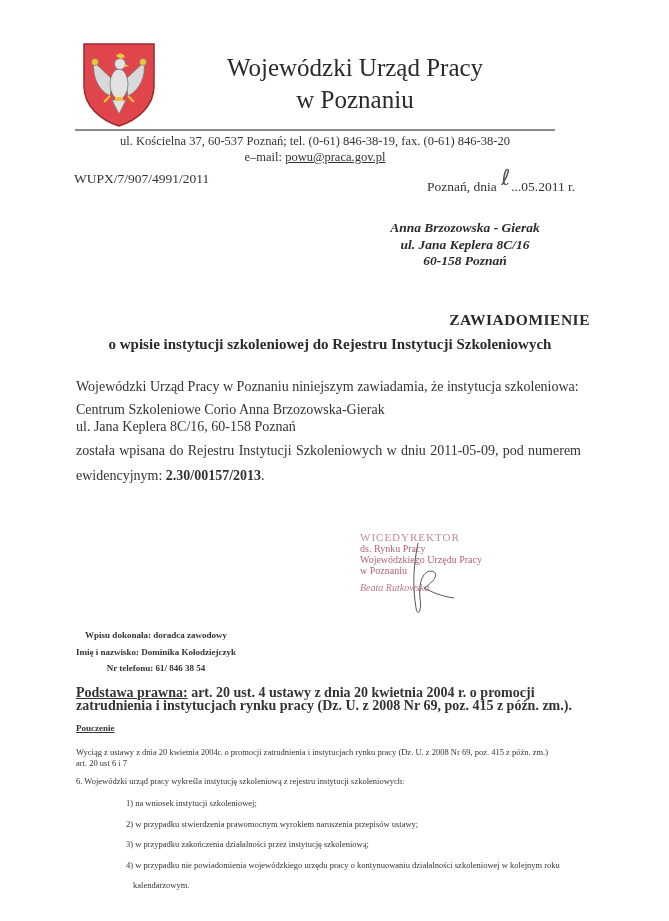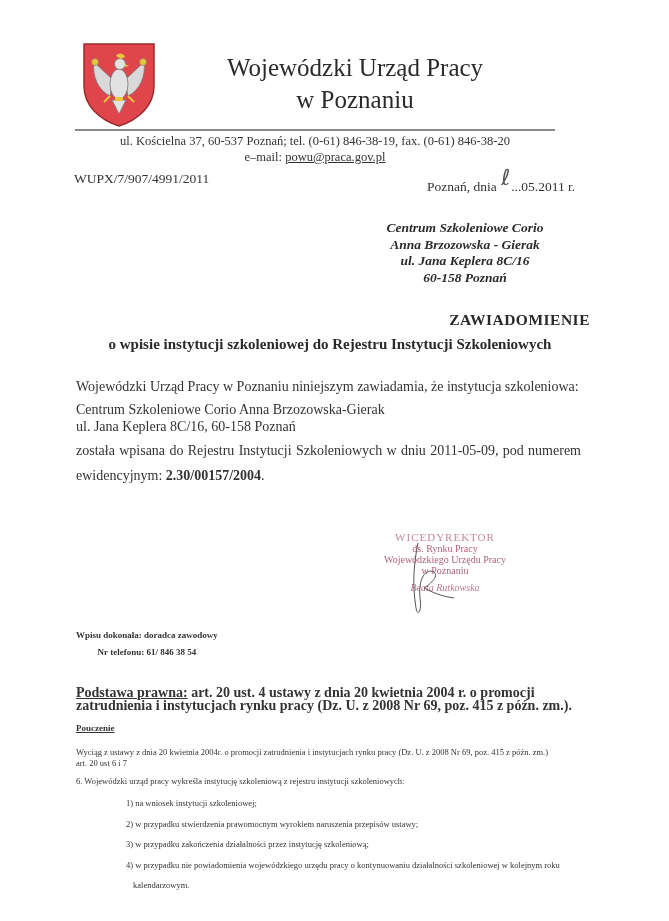--- a/index.html
+++ b/index.html
@@ -11,21 +11,21 @@
   .address { left: 75px; top: 133px; width: 480px; text-align: center; font-size: 12.5px; line-height: 16px; color: #333; }
   .address .email-link { text-decoration: underline; margin-top: 8px; }
   .refno { left: 74px; top: 171px; font-size: 13.5px; color: #333; }
   .dateline { left: 427px; top: 171px; font-size: 13.5px; color: #333; white-space: nowrap; }
   .dateline .hand { font-family: "DejaVu Sans", sans-serif; font-style: italic; font-size: 22px; color: #555; position: relative; top: -6px; margin: 0 1px; }
   .recipient { left: 360px; top: 220px; width: 210px; text-align: center; font-size: 13.5px; line-height: 16.5px; font-weight: bold; font-style: italic; color: #2b2b2b; }
   .doc-title { left: 70px; top: 311px; width: 520px; text-align: right; font-size: 15.5px; font-weight: bold; letter-spacing: 0.5px; color: #2a2a2a; }
   .doc-subtitle { left: 70px; top: 336px; width: 520px; text-align: center; font-size: 15px; font-weight: bold; color: #2a2a2a; }
   .body-text { left: 76px; width: 505px; font-size: 14px; line-height: 17px; color: #333; }
   .justify { text-align: justify; text-align-last: justify; }
-  .stamp { left: 360px; top: 532px; width: 170px; text-align: center; font-size: 10px; line-height: 11px; color: #b0607a; }
+  .stamp { left: 360px; top: 532px; width: 170px; text-align: left; font-size: 10px; line-height: 11px; color: #b0607a; }
   .stamp .stamp-head { font-size: 11px; letter-spacing: 1px; opacity: 0.75; }
   .stamp .stamp-sign { font-style: italic; margin-top: 6px; opacity: 0.85; }
   .signature { left: 388px; top: 538px; width: 80px; height: 90px; }
   .contact { left: 76px; top: 627px; font-size: 9px; line-height: 16.5px; font-weight: bold; color: #333; text-align: center; }
   .legal { left: 76px; top: 686px; width: 510px; font-size: 14px; line-height: 13px; font-weight: bold; color: #333; }
   .legal .u { text-decoration: underline; }
   .pouczenie { left: 76px; top: 723px; font-size: 9px; font-weight: bold; text-decoration: underline; color: #333; }
   .extract { left: 76px; top: 747px; width: 515px; font-size: 8.5px; line-height: 10.5px; color: #333; }
   .point6 { left: 76px; top: 776px; width: 515px; font-size: 8.5px; line-height: 10.5px; color: #333; }
   .sublist { left: 116px; top: 788px; width: 470px; font-size: 8.5px; line-height: 10.5px; color: #333; margin: 0; padding: 0; list-style: none; }
@@ -71,52 +71,52 @@
   </div>
 </div>
 
 <div class="abs refno">WUPX/7/907/4991/2011</div>
 
 <div class="abs dateline">
   <span>Poznań, dnia </span><span class="hand">ℓ</span><span>...05.2011 r.</span>
 </div>
 
 <div class="abs recipient">
-  <div>Centrum Szkoleniowe Corio</div>
   <div>Anna Brzozowska - Gierak</div>
   <div>ul. Jana Keplera 8C/16</div>
   <div>60-158 Poznań</div>
 </div>
 
 <div class="abs doc-title">ZAWIADOMIENIE</div>
 <div class="abs doc-subtitle">o wpisie instytucji szkoleniowej do Rejestru Instytucji Szkoleniowych</div>
 
 <div class="abs body-text" style="top:378px;">Wojewódzki Urząd Pracy w Poznaniu niniejszym zawiadamia, że instytucja szkoleniowa:</div>
 <div class="abs body-text" style="top:401px;">Centrum Szkoleniowe Corio Anna Brzozowska-Gierak</div>
 <div class="abs body-text" style="top:418px;">ul. Jana Keplera 8C/16, 60-158 Poznań</div>
 <div class="abs body-text justify" style="top:442px;">została wpisana do Rejestru Instytucji Szkoleniowych w dniu 2011-05-09, pod numerem</div>
 <div class="abs body-text" style="top:467px;">
-  <span>ewidencyjnym: </span><b>2.30/00157/2004</b><span>.</span>
+  <span>ewidencyjnym: </span><b>2.30/00157/2013</b><span>.</span>
 </div>
 
 <div class="abs stamp">
   <div class="stamp-head">WICEDYREKTOR</div>
   <div>ds. Rynku Pracy</div>
   <div>Wojewódzkiego Urzędu Pracy</div>
   <div>w Poznaniu</div>
   <div class="stamp-sign">Beata Rutkowska</div>
 </div>
 <div class="abs signature">
   <svg width="80" height="90" viewBox="0 0 80 90">
     <path d="M30 5 C26 25 24 45 28 70 C30 80 34 72 32 60 C30 40 38 30 46 34 C52 38 40 48 36 50 C44 54 52 58 66 60" fill="none" stroke="#555" stroke-width="1"></path>
   </svg>
 </div>
 
 <div class="abs contact">
   <div>Wpisu dokonała: doradca zawodowy</div>
+  <div>Imię i nazwisko: Dominika Kołodziejczyk</div>
   <div>Nr telefonu: 61/ 846 38 54</div>
 </div>
 
 <div class="abs legal">
   <span class="u">Podstawa prawna:</span><span> art. 20 ust. 4 ustawy z dnia 20 kwietnia 2004 r. o promocji zatrudnienia i instytucjach rynku pracy (Dz.  U. z 2008 Nr 69, poz. 415 z późn. zm.).</span>
 </div>
 
 <div class="abs pouczenie">Pouczenie</div>
 
 <div class="abs extract">

